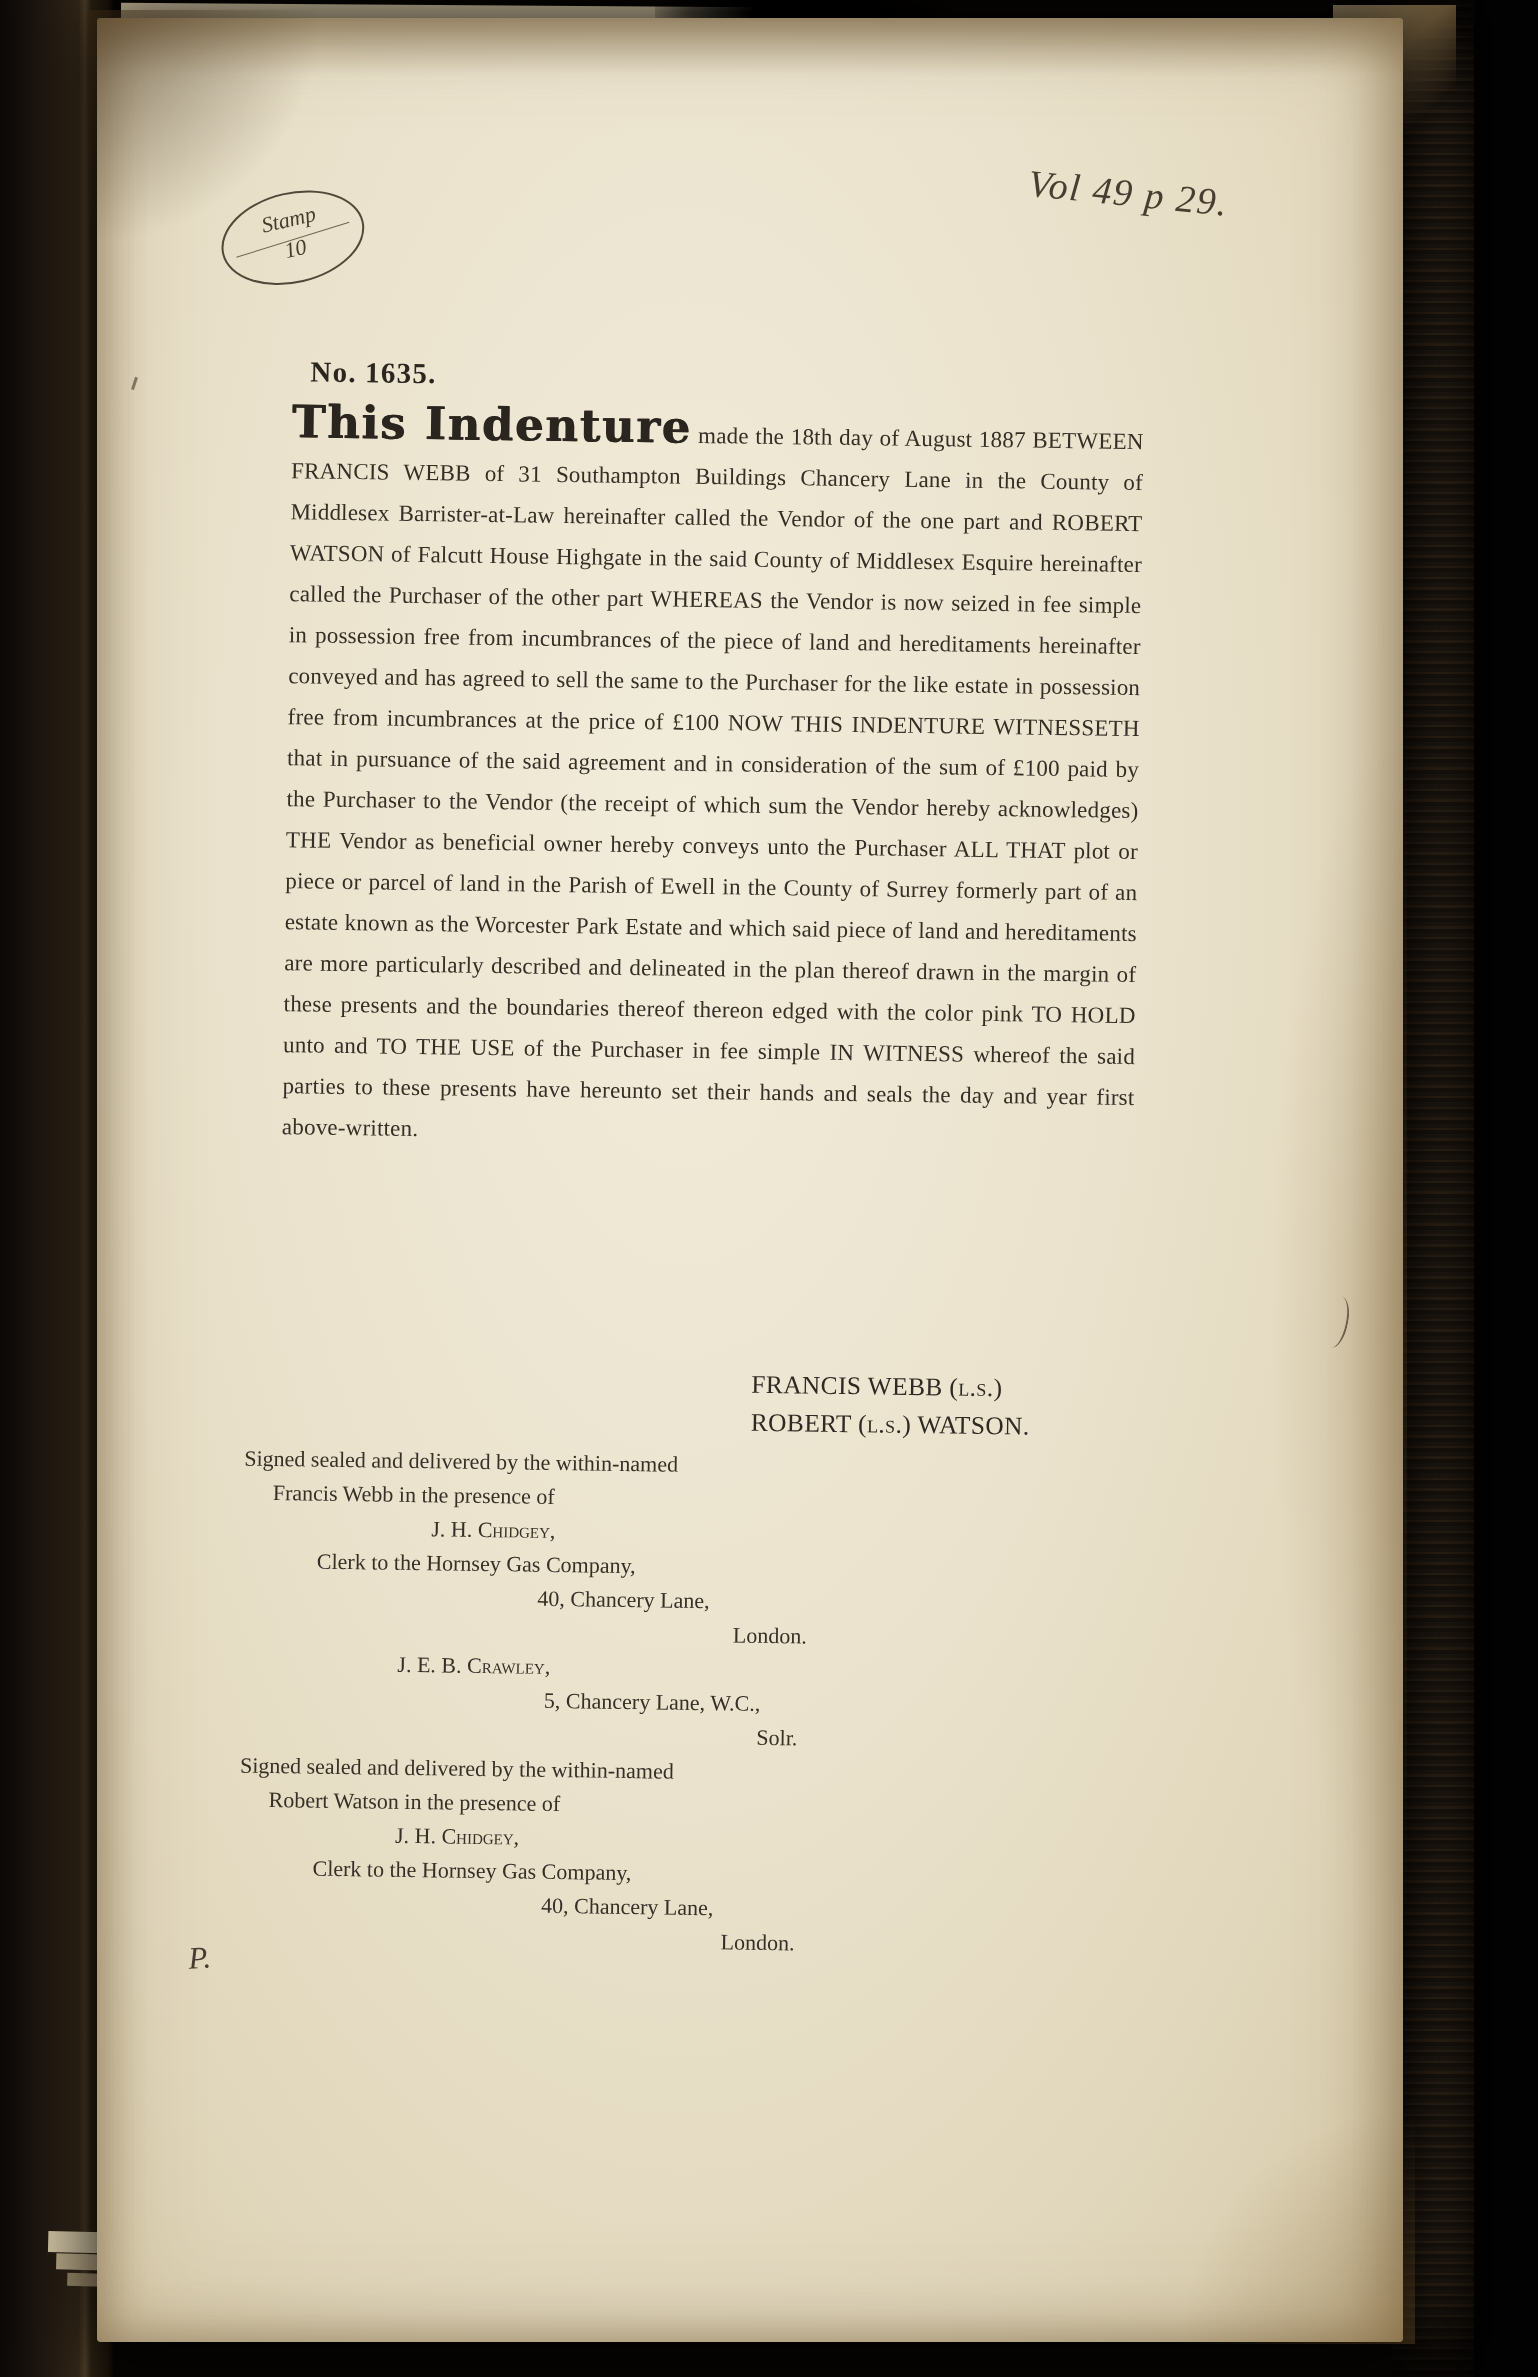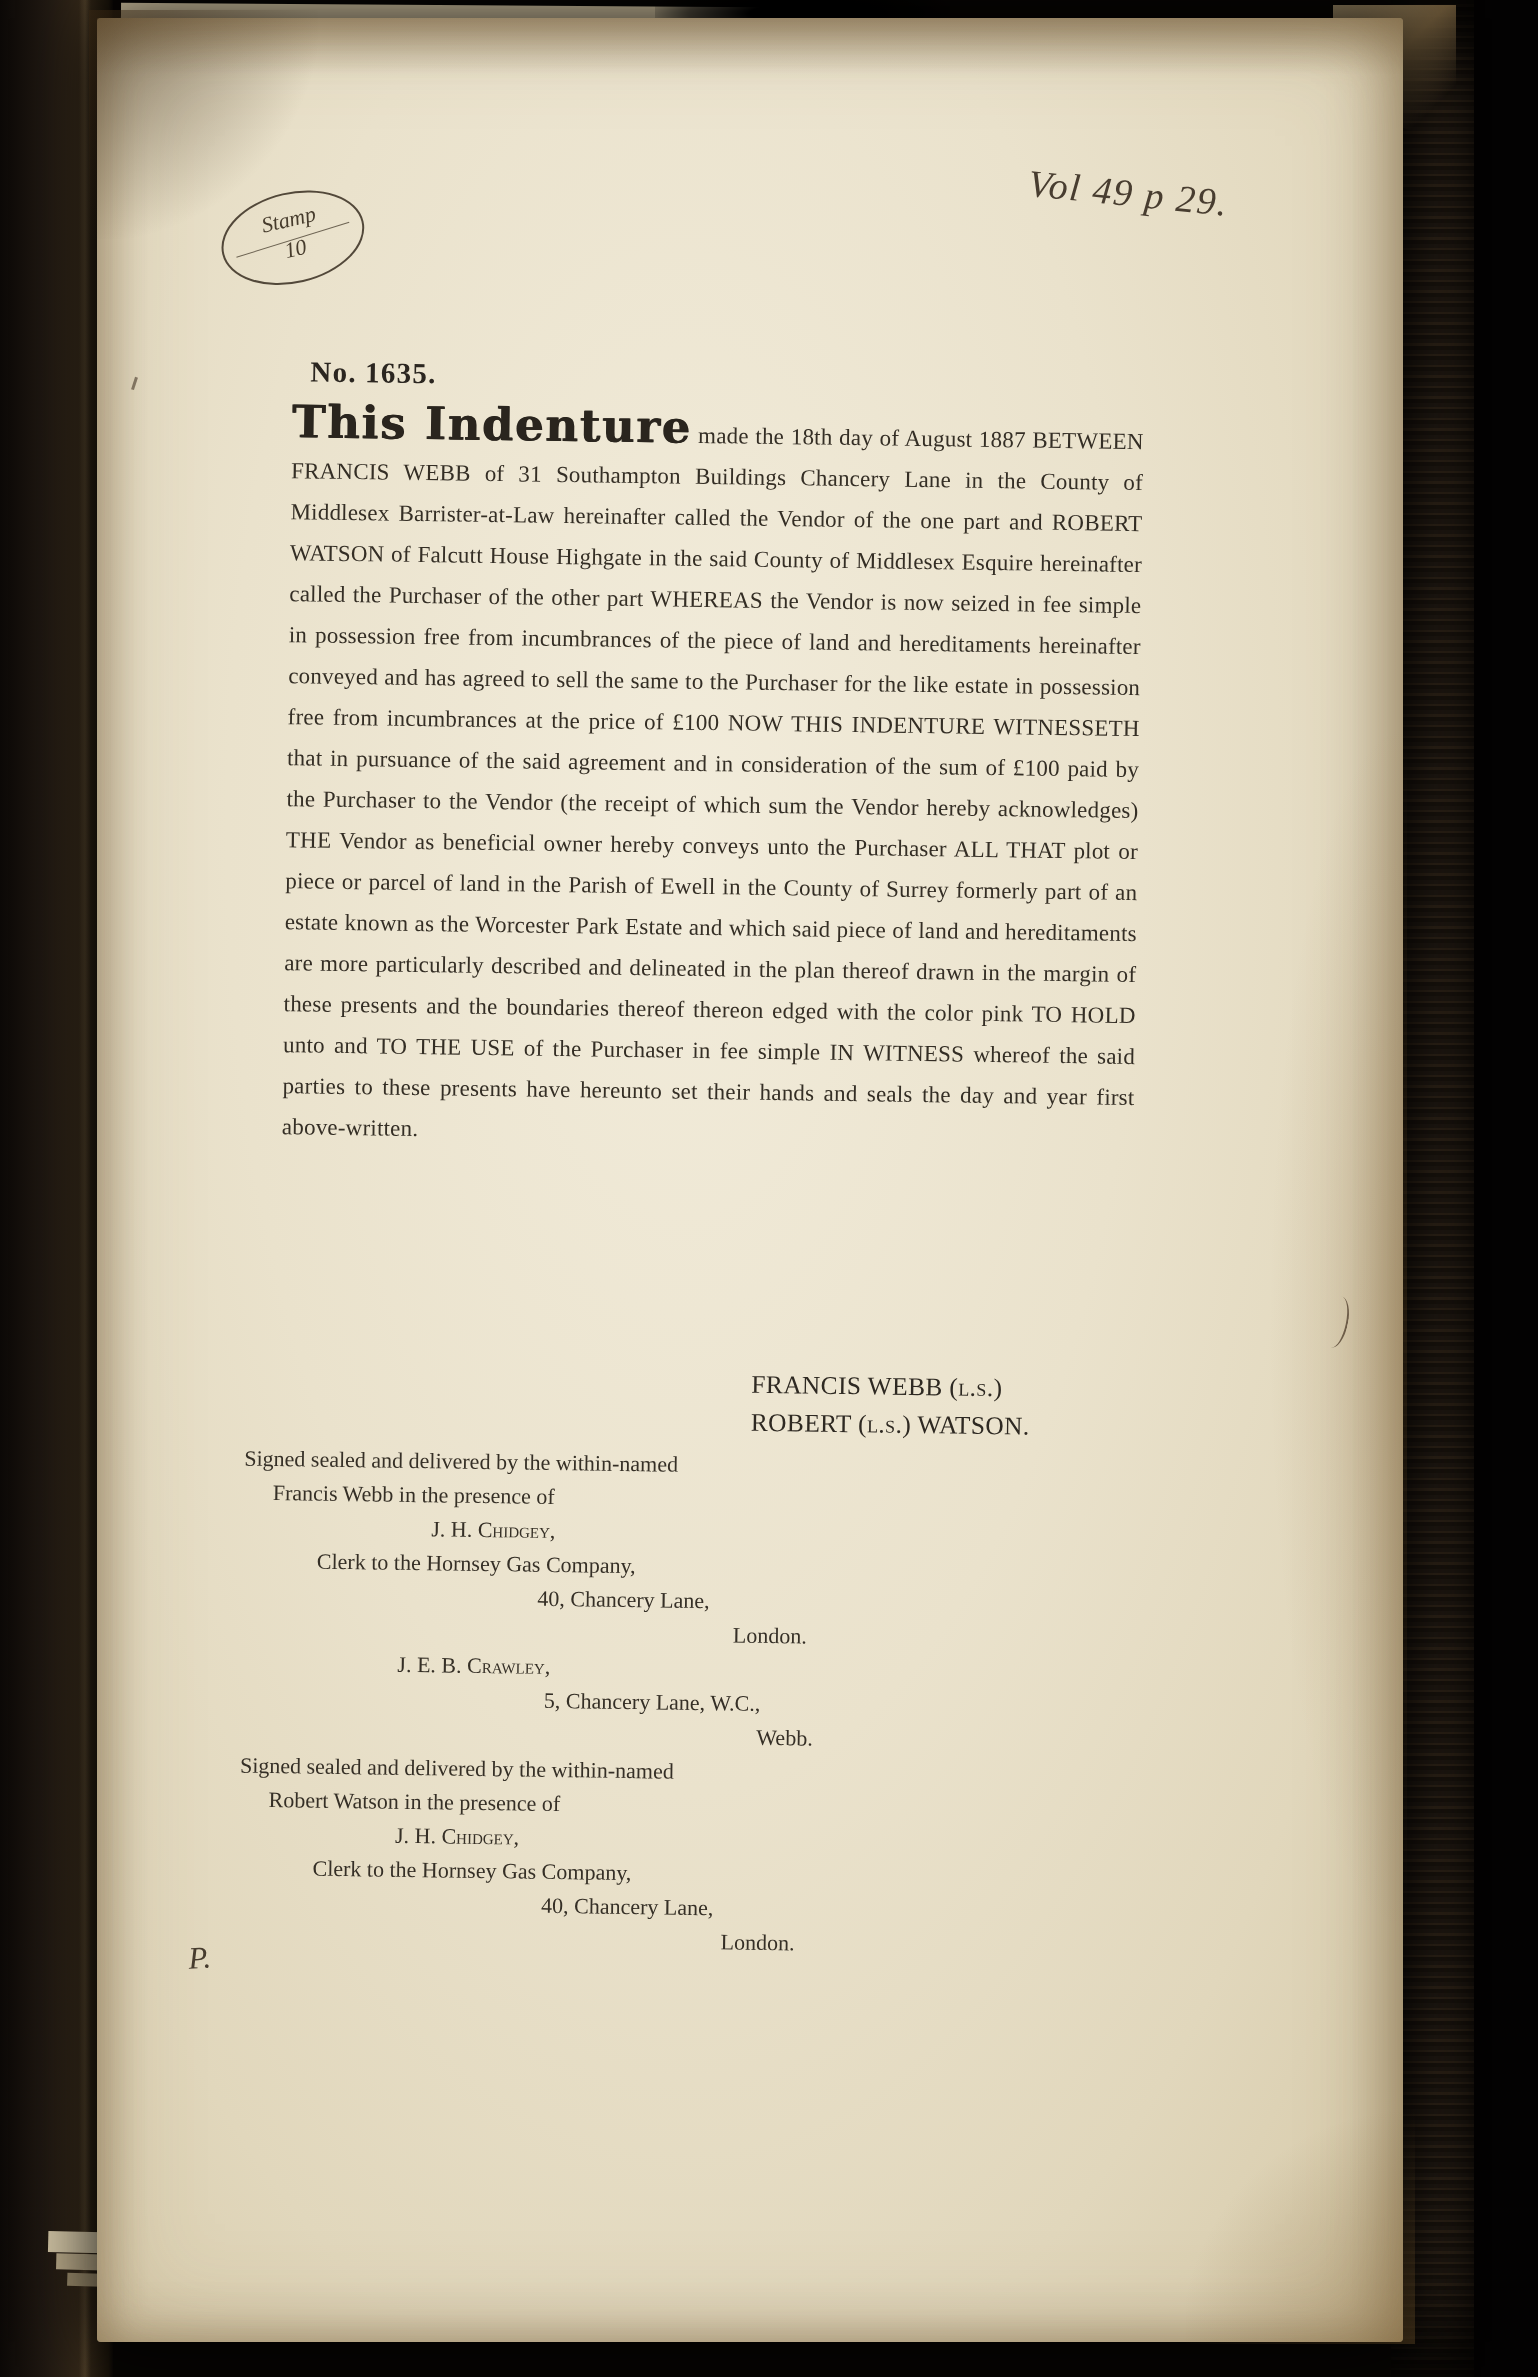--- a/index.html
+++ b/index.html
@@ -139,21 +139,21 @@
 
       <div class="witness w1">
         <div class="wl">Signed sealed and delivered by the within-named</div>
         <div class="wl">Francis Webb in the presence of</div>
         <div class="wl sc">J. H. Chidgey,</div>
         <div class="wl">Clerk to the Hornsey Gas Company,</div>
         <div class="wl">40, Chancery Lane,</div>
         <div class="wl">London.</div>
         <div class="wl sc">J. E. B. Crawley,</div>
         <div class="wl">5, Chancery Lane, W.C.,</div>
-        <div class="wl">Webb.</div>
+        <div class="wl">Solr.</div>
       </div>
 
       <div class="witness w2">
         <div class="wl">Signed sealed and delivered by the within-named</div>
         <div class="wl">Robert Watson in the presence of</div>
         <div class="wl sc">J. H. Chidgey,</div>
         <div class="wl">Clerk to the Hornsey Gas Company,</div>
         <div class="wl">40, Chancery Lane,</div>
         <div class="wl">London.</div>
       </div>

